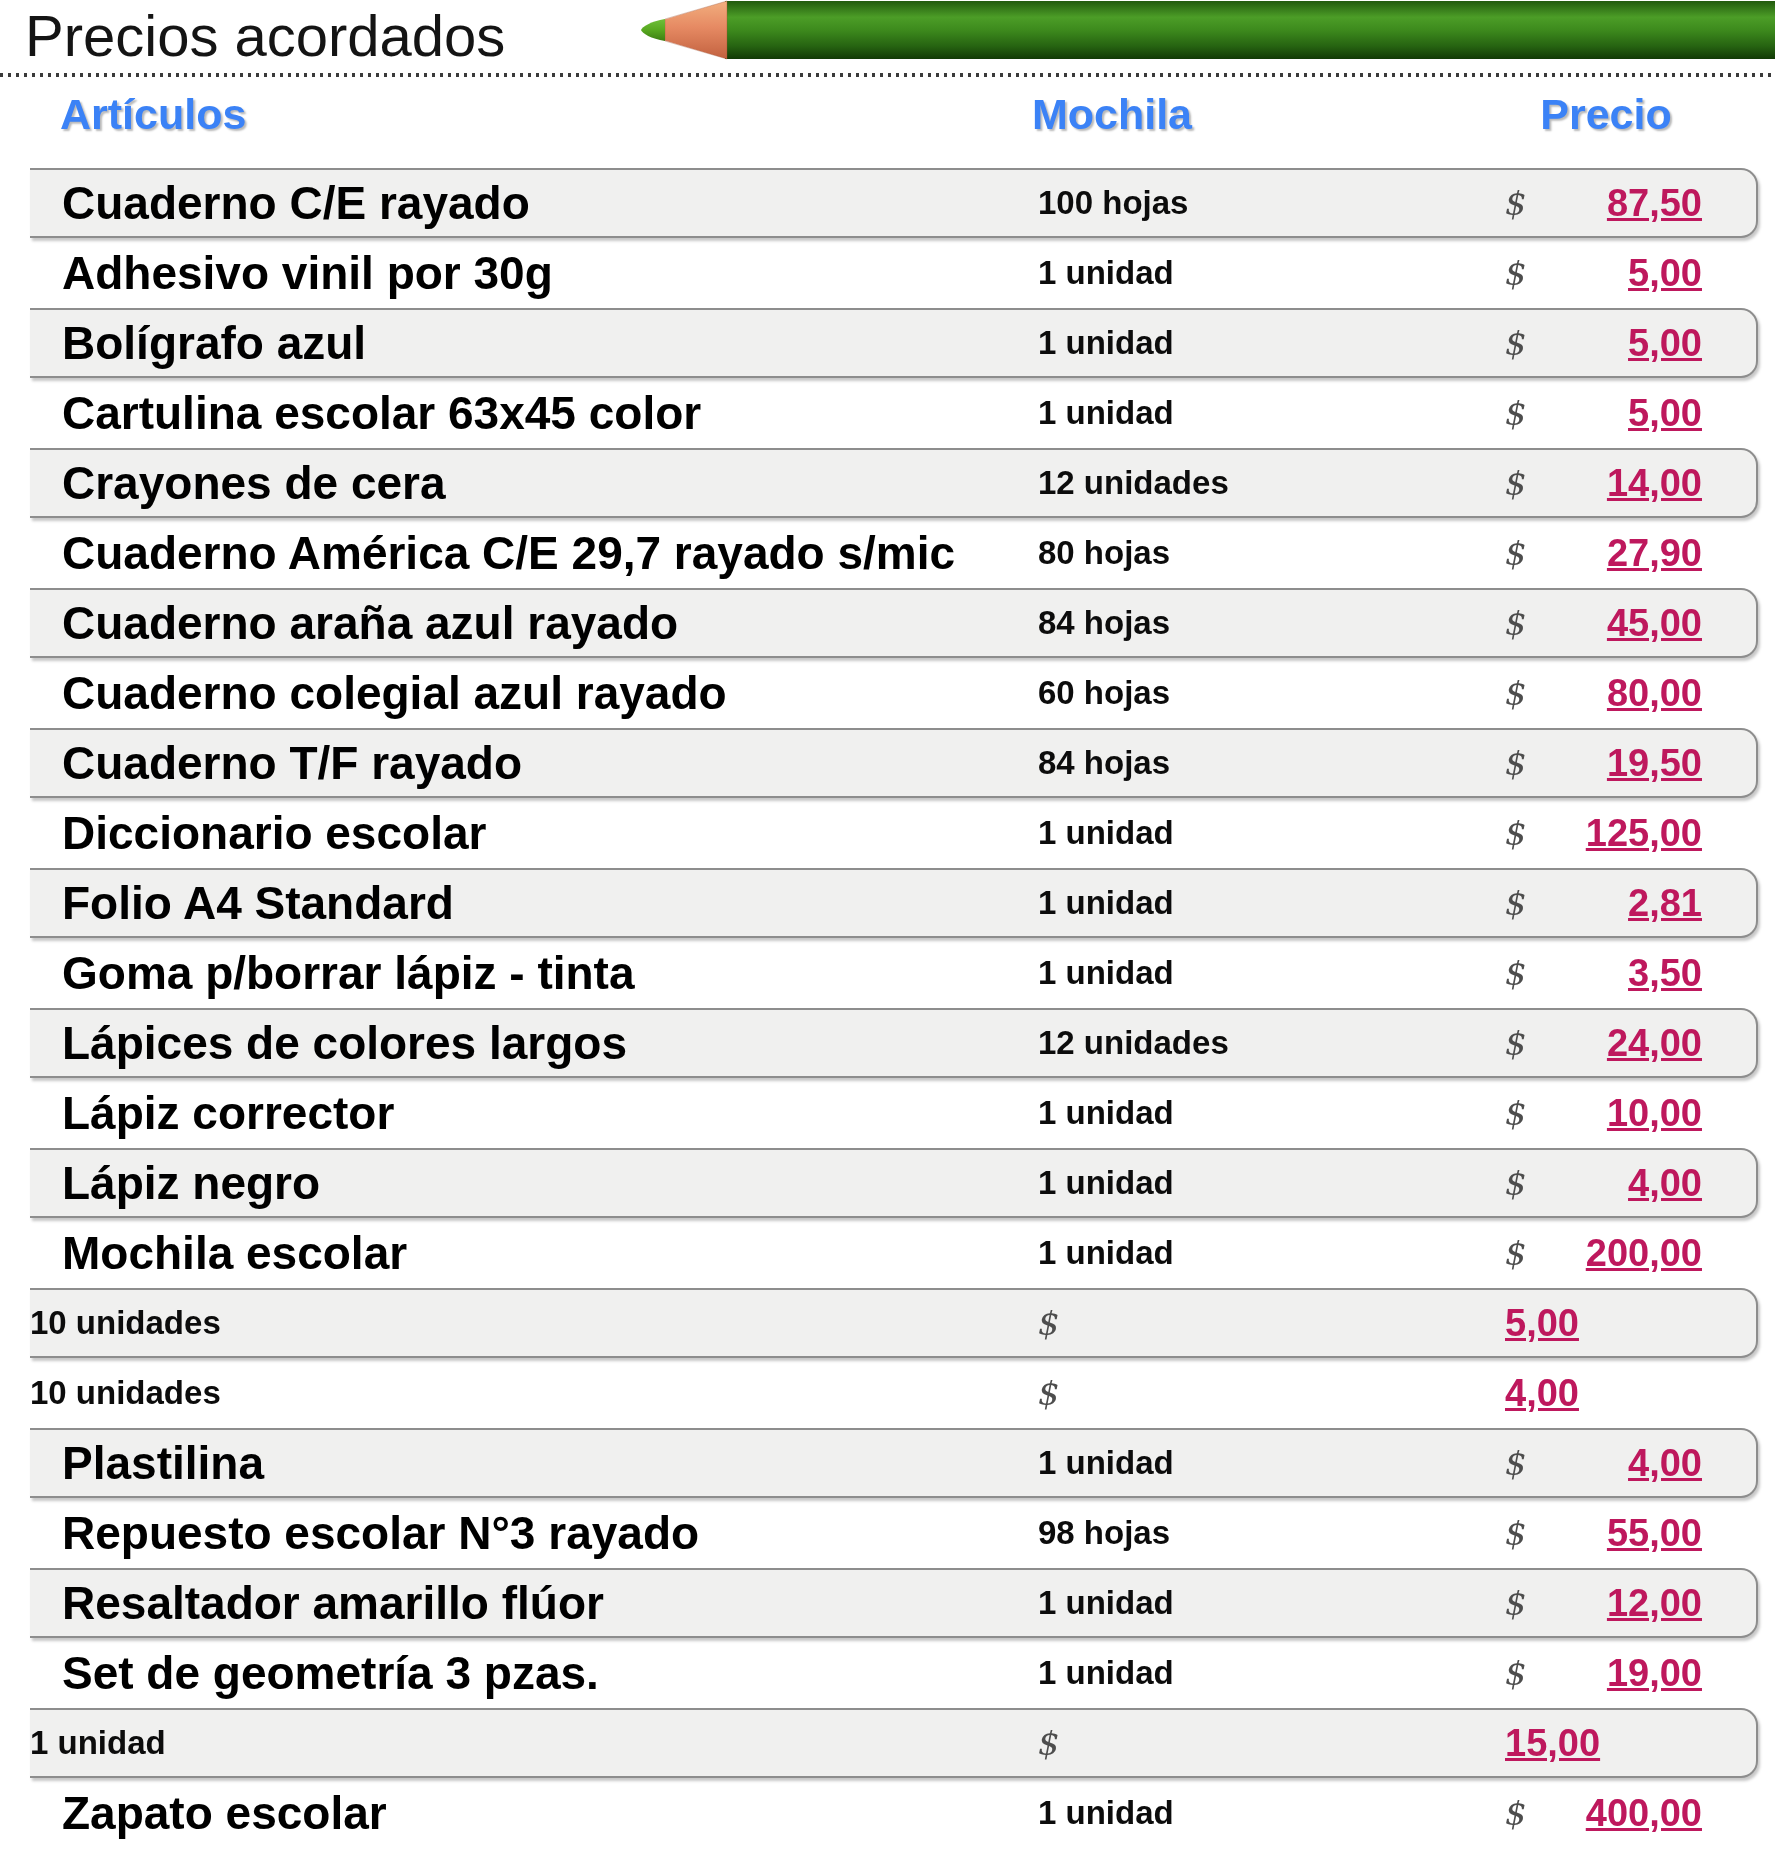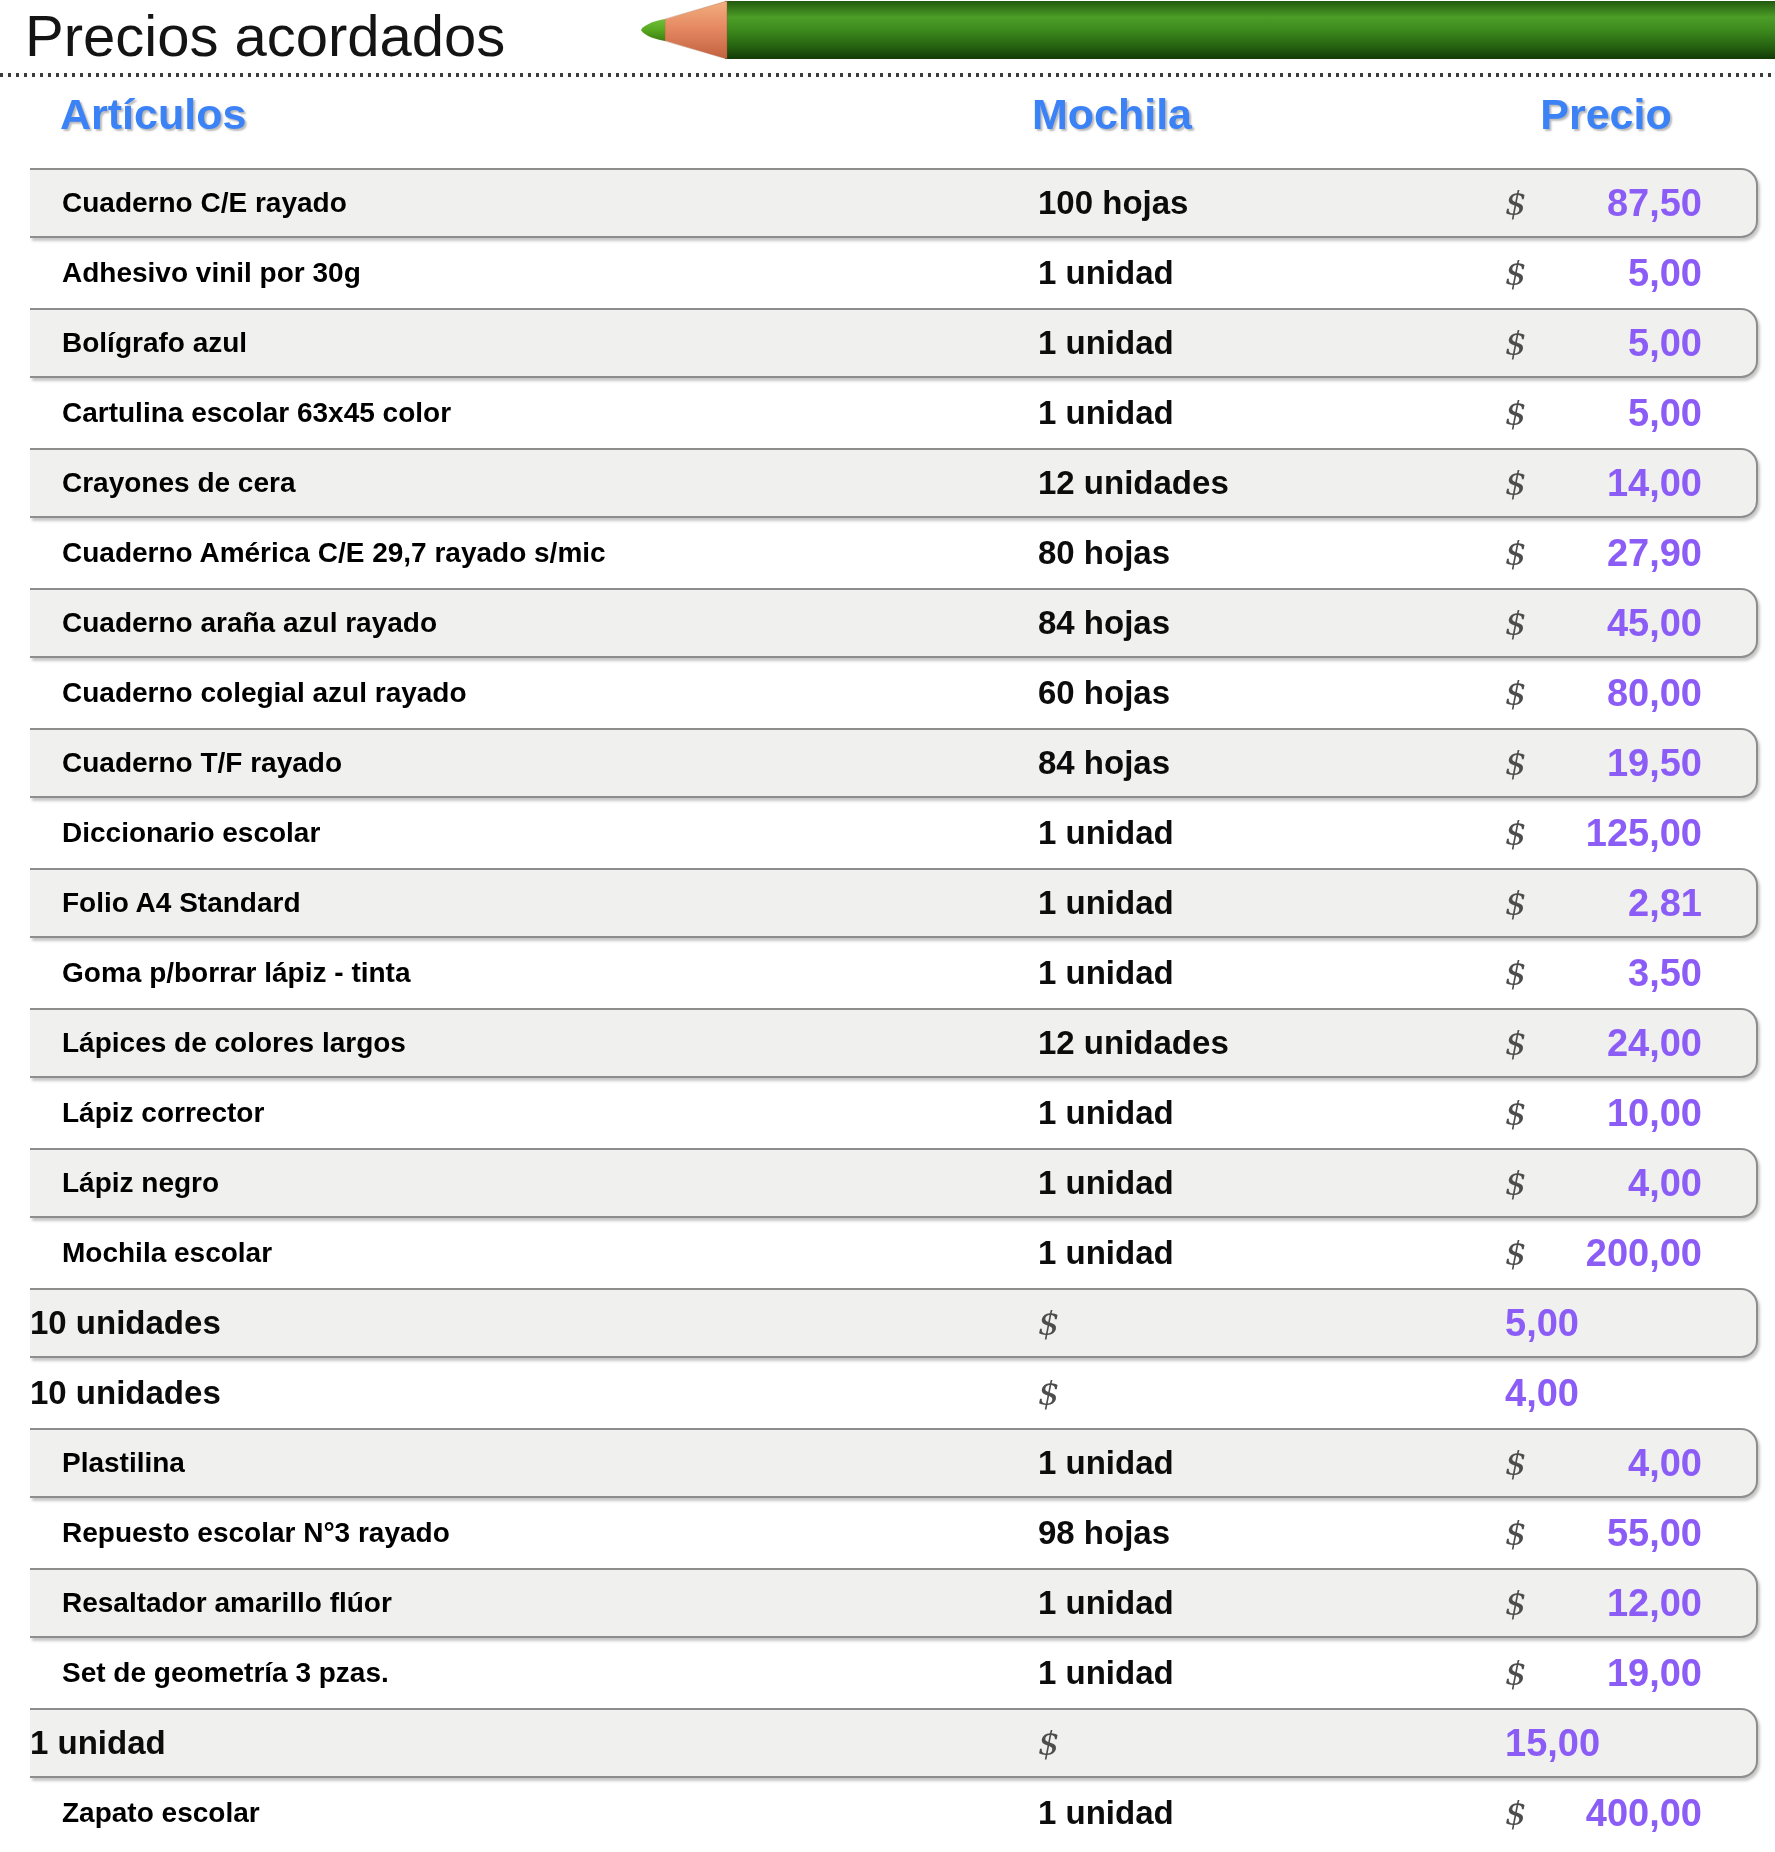--- a/index.html
+++ b/index.html
@@ -48,34 +48,34 @@
     border-left:none;
     border-radius:0 17px 17px 0;
     box-shadow:2px 3px 3px rgba(0,0,0,0.22);
   }
   .row.plain{
     border:2px solid transparent;
     border-left:none;
   }
   .cell-item{
     padding-left:32px;
-    font-size:28px;font-weight:bold;color:#000;
+    font-size:46px;font-weight:bold;color:#000;
     white-space:nowrap;overflow:hidden;
   }
   .cell-qty{
     font-size:33px;color:#0c0c0c;white-space:nowrap;font-weight:bold;
   }
   .cell-cur{
     font-size:34px;color:#4d4d4d;
     font-family:"DejaVu Serif", serif;
     font-style:italic;
   }
   .cell-price{
-    font-size:38px;font-weight:bold;color:#8b5cf6;
-    text-align:right;white-space:nowrap;
+    font-size:38px;font-weight:bold;color:#be185d;
+    text-align:right;white-space:nowrap;text-decoration:underline;
   }
 </style>
 </head>
 <body>
 
 <div class="page-title">Precios acordados</div>
 
 <svg class="pencil" viewBox="0 0 1140 60" preserveAspectRatio="none" aria-hidden="true">
   <defs>
     <linearGradient id="bodyGrad" x1="0" y1="0" x2="0" y2="1">

